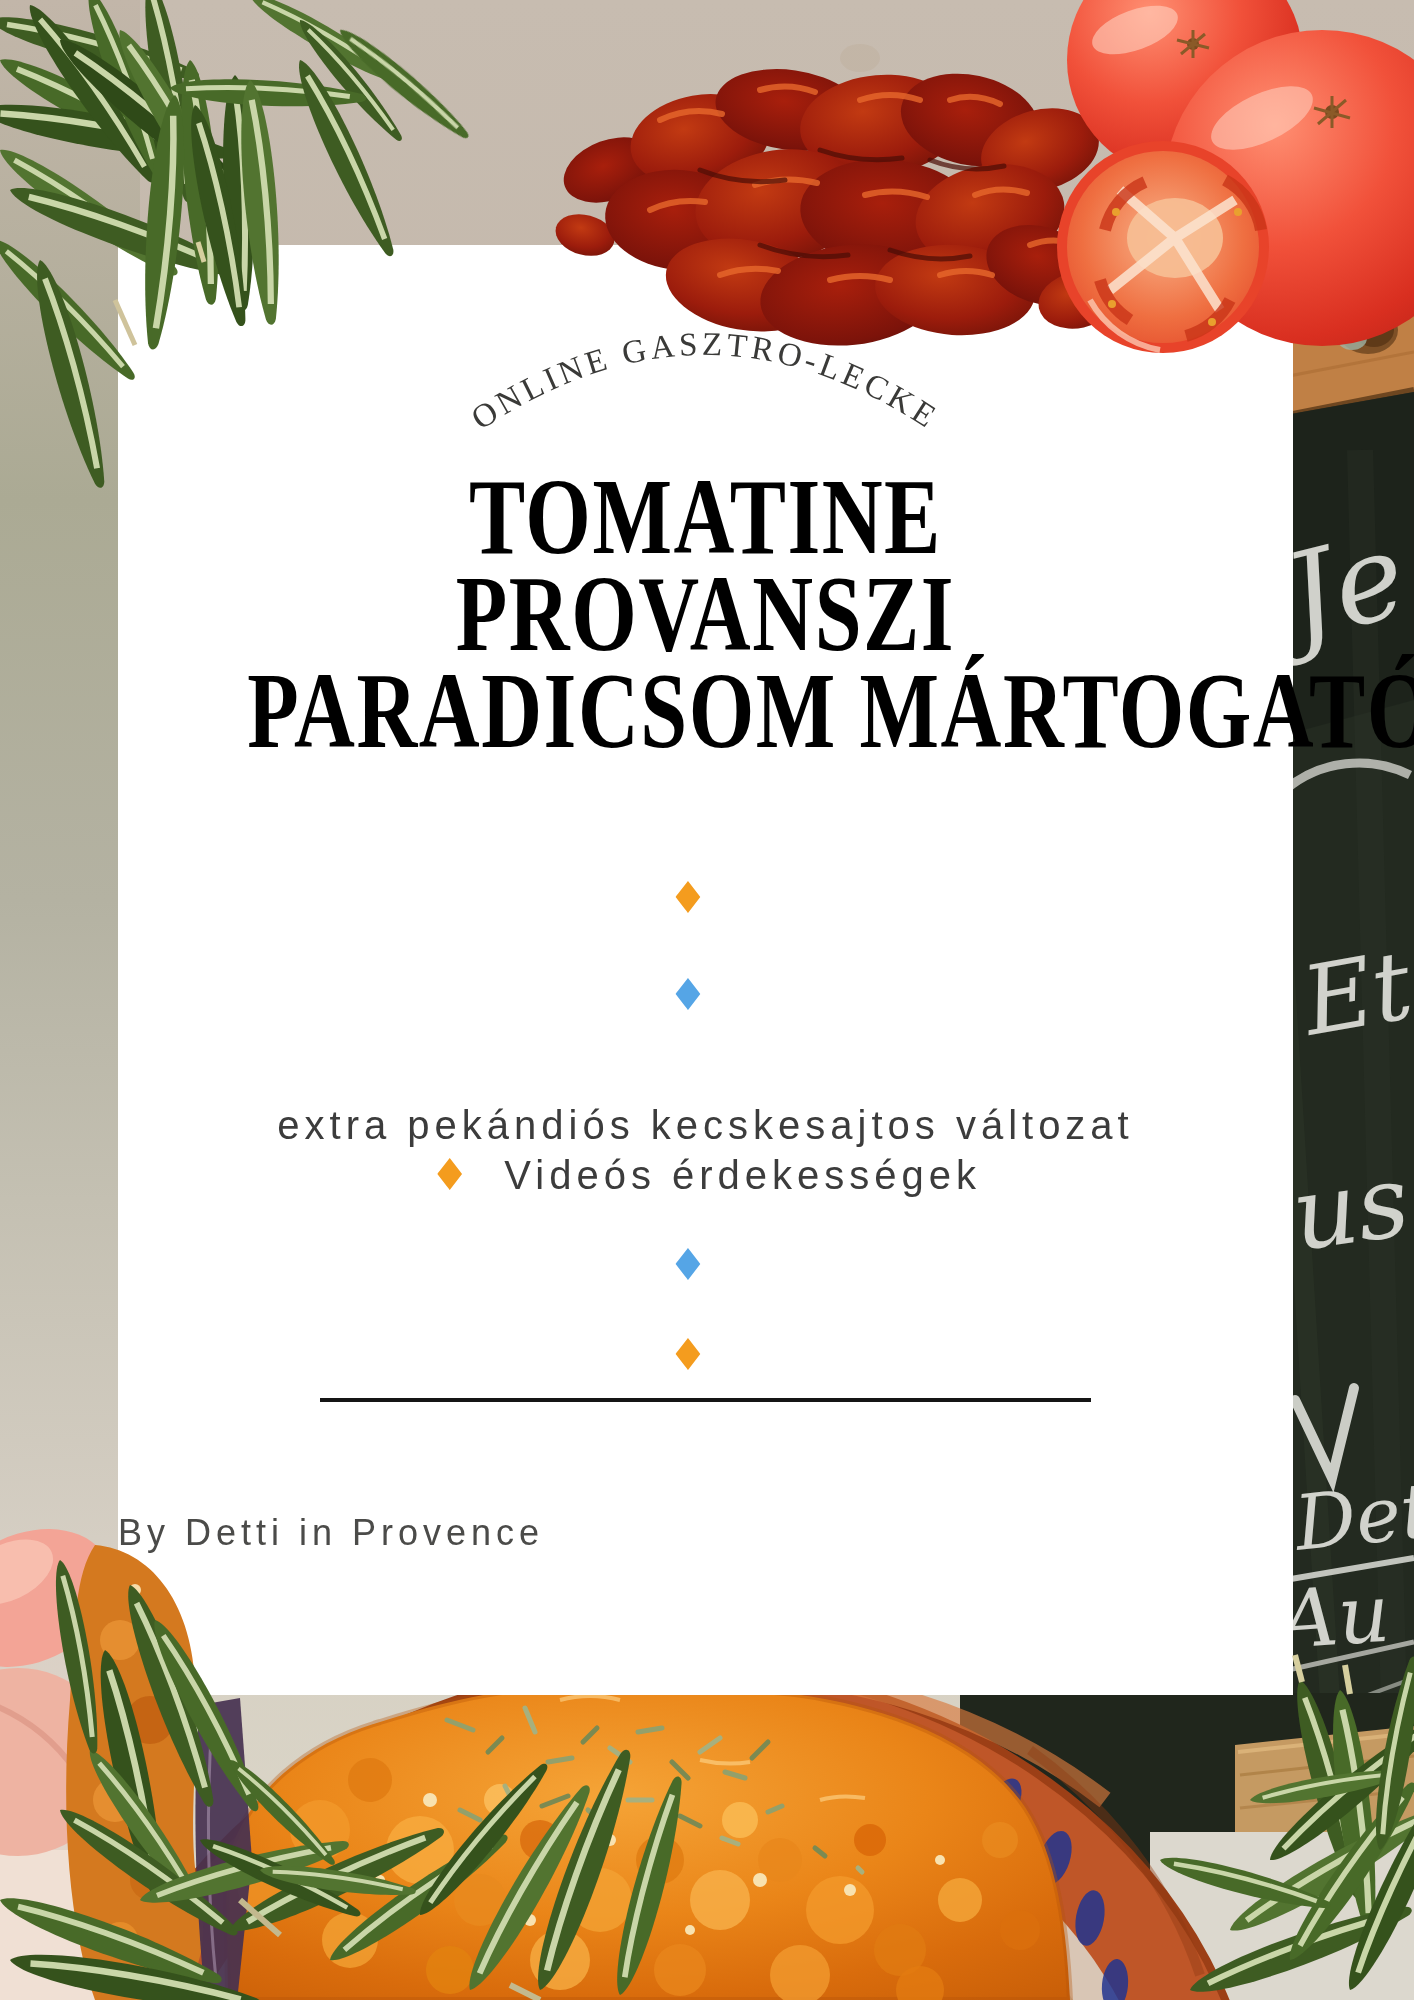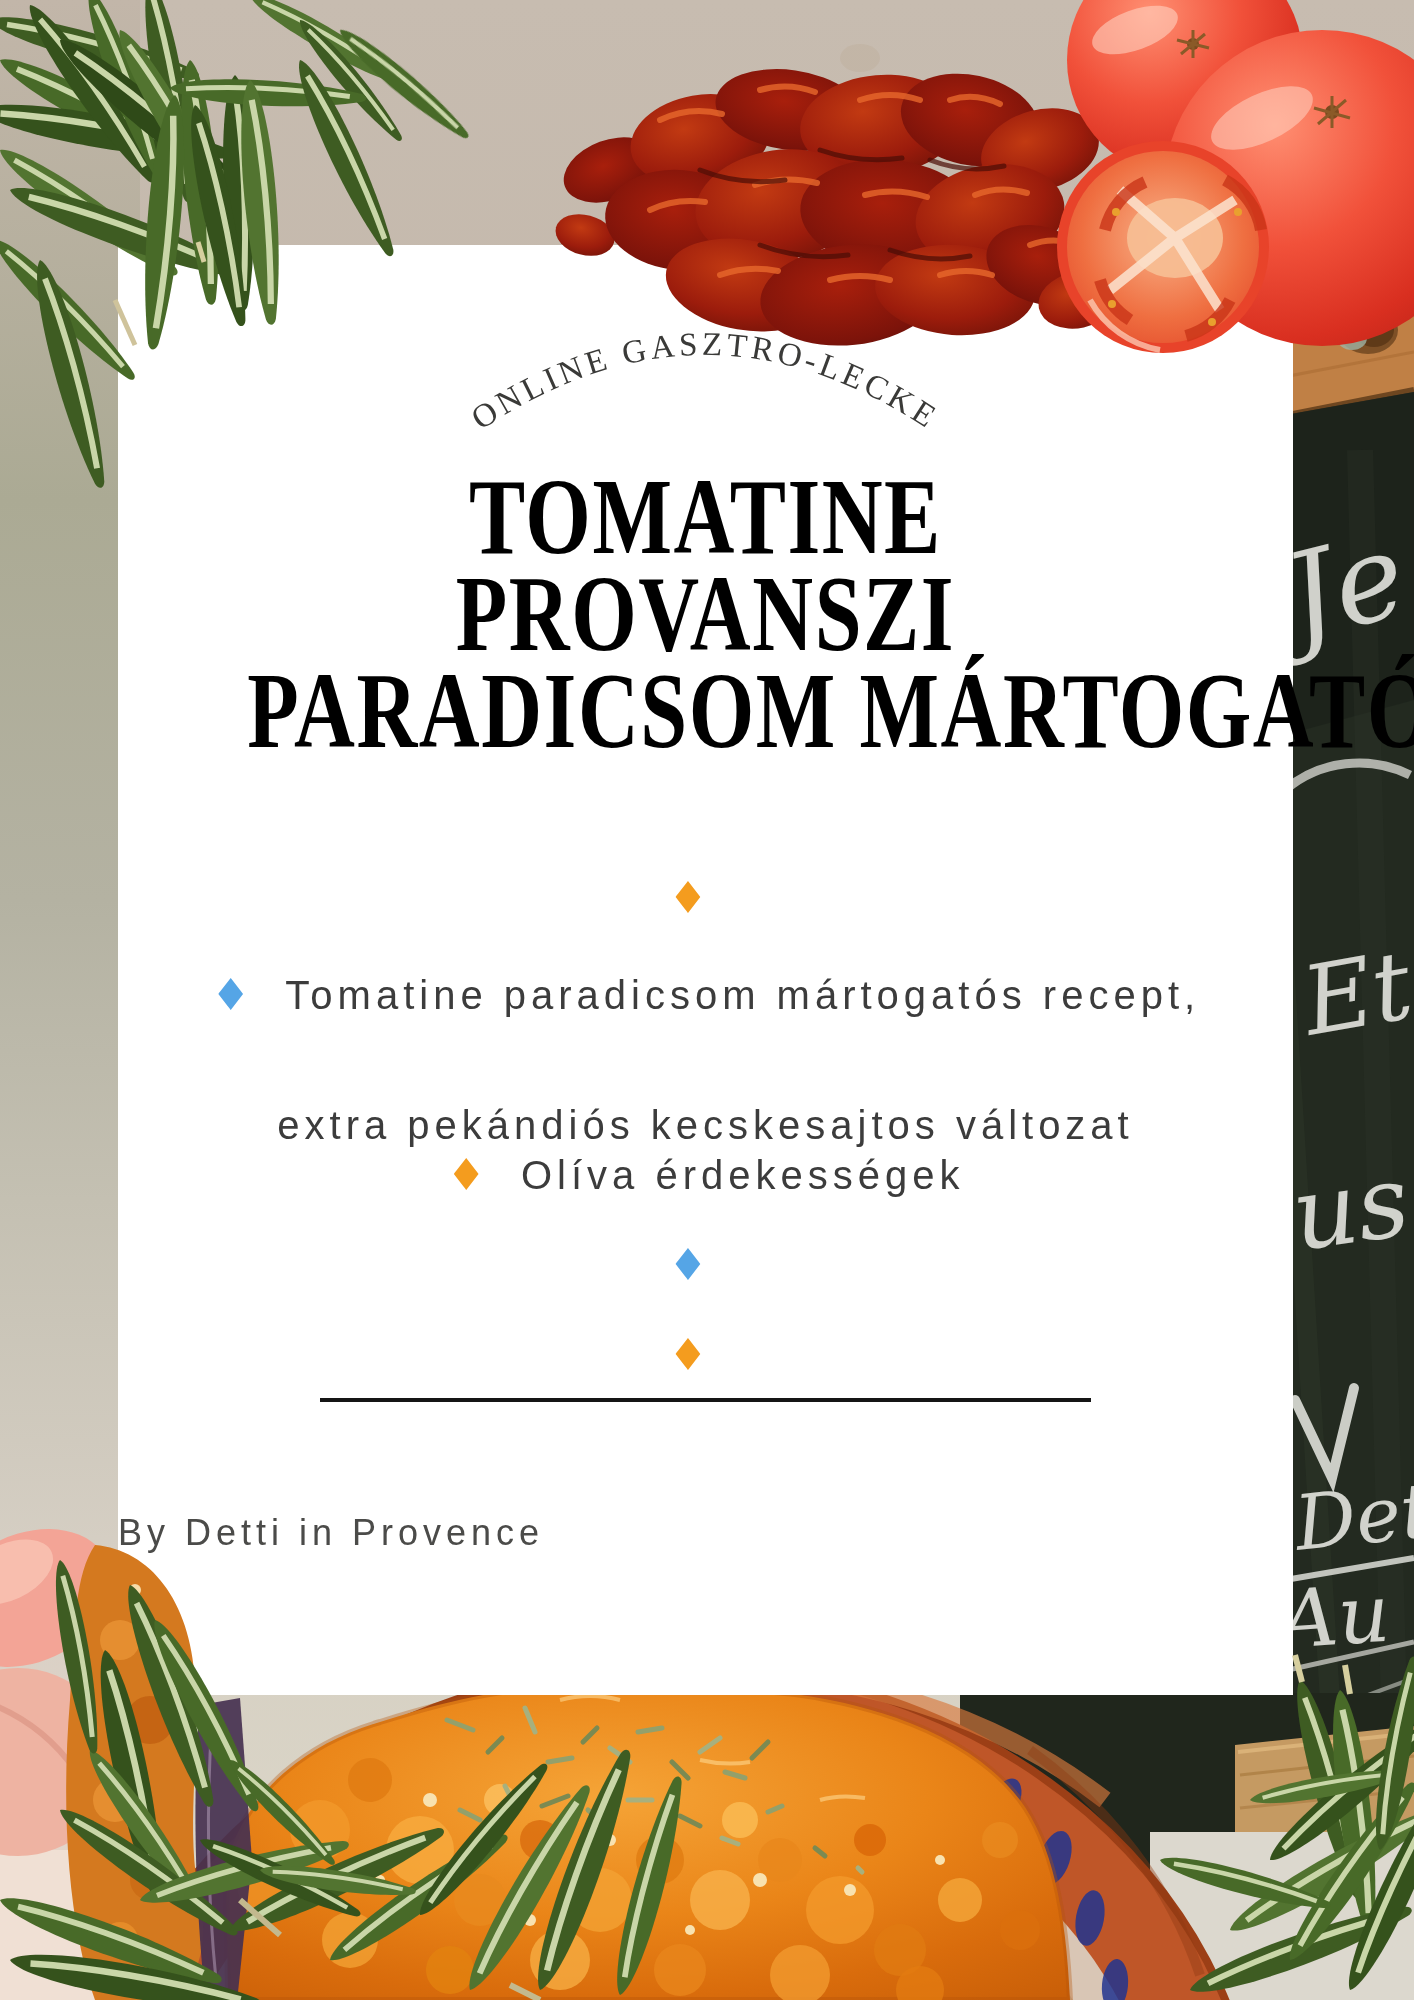--- a/index.html
+++ b/index.html
@@ -375,28 +375,27 @@
     <div class="title-line">TOMATINE</div>
     <div class="title-line">PROVANSZI</div>
     <div class="title-line">PARADICSOM MÁRTOGATÓS</div>
   </div>
 
   <div class="bullet-row" style="top:870px;">
     <span class="diamond d-orange">♦</span>
   </div>
   <div class="bullet-row" style="top:967px;">
     <span class="diamond d-blue">♦</span>
-    <span>Tomatine paradicsom mártogatós recept,</span>
   </div>
   <div class="bullet-row" style="top:1057px;margin-top:40px;">
     <span>extra pekándiós kecskesajtos változat</span>
   </div>
   <div class="bullet-row" style="top:1147px;">
     <span class="diamond d-orange">♦</span>
-    <span>Olíva érdekességek</span>
+    <span>Videós érdekességek</span>
   </div>
   <div class="bullet-row" style="top:1237px;">
     <span class="diamond d-blue">♦</span>
   </div>
   <div class="bullet-row" style="top:1327px;">
     <span class="diamond d-orange">♦</span>
   </div>
 
   <div class="divider"></div>
 

